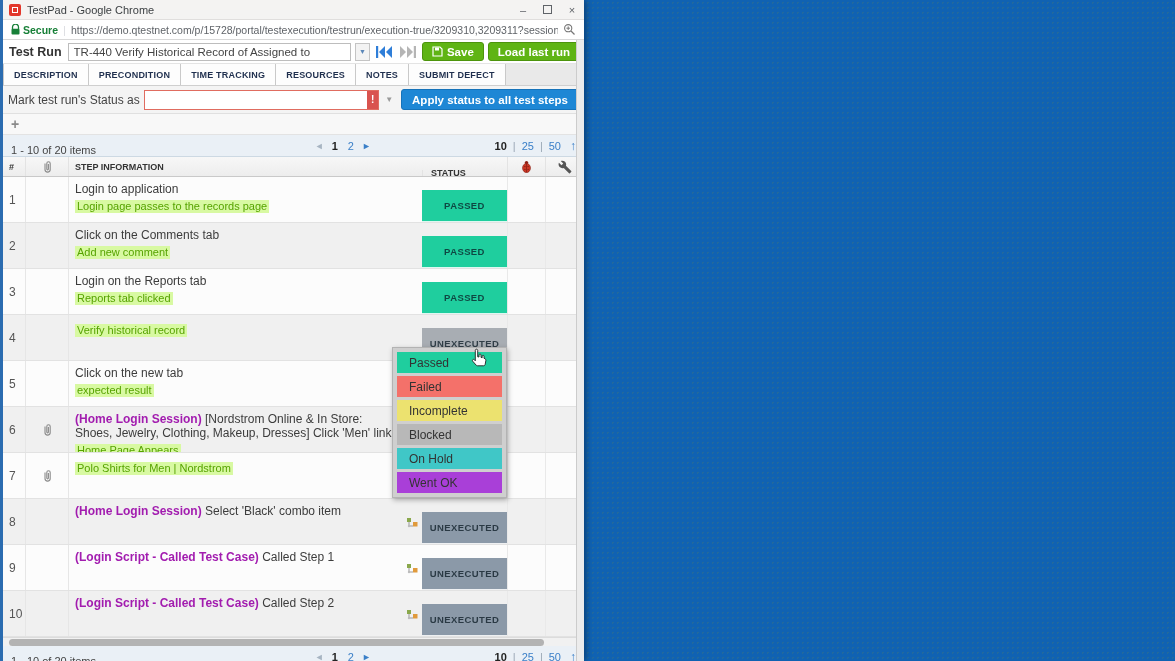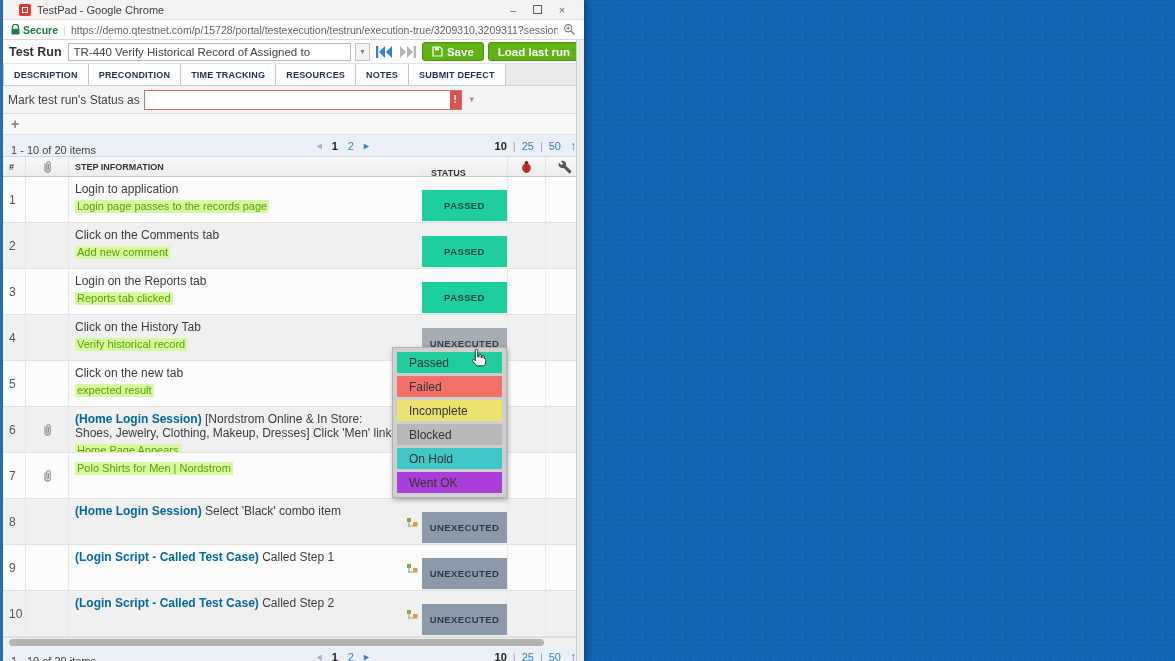--- a/index.html
+++ b/index.html
@@ -8,21 +8,21 @@
   .desktop-texture { position:absolute; inset:0;
     background-image:radial-gradient(rgba(90,130,90,.25) 1px, transparent 1px);
     background-size:5px 5px; }
 
   
   .window { position:absolute; left:0; top:0; width:584px; height:661px;
     background:#fff; border-left:3px solid #2b6cb0; overflow:hidden;
     box-shadow:2px 0 6px rgba(0,0,0,.35); }
 
   .titlebar { height:20px; background:#f4f3f2; display:flex; align-items:center;
-    border-bottom:1px solid #e0dedd; padding:0 16px; }
+    border-bottom:1px solid #e0dedd; padding:0 6px; }
   .favicon { width:12px; height:12px; background:#e2372b; border-radius:2px;
     display:inline-flex; align-items:center; justify-content:center; margin-right:6px; flex:0 0 auto;}
   .favicon i { display:block; width:6px; height:6px; border:1.5px solid #fff; }
   .win-title { font-size:11px; color:#3c4043; flex:1; white-space:nowrap; overflow:hidden; }
   .win-controls { display:flex; gap:14px; align-items:center; color:#5f6368; font-size:11px; }
   .wc { width:12px; text-align:center; cursor:default; line-height:12px;}
   .wc-max { width:9px; height:9px; border:1px solid #5f6368; }
 
   .urlbar { height:20px; background:#fff; border-bottom:1px solid #d8d8d8;
     display:flex; align-items:center; padding:0 8px; gap:5px; }
@@ -87,21 +87,21 @@
   .c-wrench { flex:1; justify-content:center; border-left:1px solid #e3e3e3;}
 
   .tbody { position:relative; }
   .trow { height:46px; display:flex; border-bottom:1px solid #e2e2e2; background:#fcfcfc; }
   .trow.alt { background:#f0f0f0; }
   .trow .cell { overflow:hidden; }
   .cell.c-num { display:flex; align-items:center; font-size:12px; color:#555; }
   .cell.c-clip { display:flex; align-items:center; justify-content:center; border-left:1px solid #e6e6e6;}
   .cell.c-step { border-left:1px solid #e6e6e6; padding:5px 20px 0 6px; position:relative; }
   .step-main { font-size:12px; color:#3c3c3c; line-height:14px; }
-  .step-bold { font-weight:bold; color:#0369a1; }
+  .step-bold { font-weight:bold; color:#a21caf; }
   .step-exp { display:inline-block; margin-top:2px; font-size:11px; color:#56a300;
     background:#d8f9a2; padding:0 2px; line-height:13px; }
   .call-ic { position:absolute; right:3px; top:50%; margin-top:-7px; }
   .cell.c-status { border-left:none; padding:0; }
   .chip { width:85px; height:100%; display:flex; align-items:center; justify-content:center;
     font-size:9.5px; font-weight:bold; letter-spacing:.4px; color:rgba(10,25,35,.75);
     border-bottom:1px solid rgba(255,255,255,.85); cursor:pointer; }
   .cell.c-bug, .cell.c-wrench { border-left:1px solid #e9e9e9; }
 
   .hscroll { height:9px; background:#f1f1f1; border-top:1px solid #dcdcdc; position:relative; }
@@ -194,20 +194,21 @@
       <div class="tab">SUBMIT DEFECT</div>
     </div>
 
   <div class="statusbar">
     <span class="sb-label">Mark test run's Status as</span>
     <span class="sb-input-wrap">
       <input class="sb-input" value="" style="">
       <span class="sb-alert">!</span>
     </span>
     <span class="sb-caret">▼</span>
+    <button class="apply-btn">Apply status to all test steps</button>
   </div>
 
   <div class="plusrow">
     <span class="plus-ic">+</span>
   </div>
 
   <div class="pagbar">
     <span class="pag-range">1 - 10 of 20 items</span>
     <span class="pag-center">
       <span class="pag-arrow arrow-off">◄</span>
@@ -283,21 +284,21 @@
         <div class="cell c-step"><div class="step-main"><span>Login on the Reports tab</span></div><div></div><span class="step-exp">Reports tab clicked</span></div>
         <div class="cell c-status">
           <div class="chip" style="background: rgb(31, 206, 158);">PASSED</div>
         </div>
         <div class="cell c-bug"></div>
         <div class="cell c-wrench"></div>
       </div>
       <div class="trow alt">
         <div class="cell c-num">4</div>
         <div class="cell c-clip"></div>
-        <div class="cell c-step"><div class="step-main"><span>Click on the History Tab</span></div><div></div><span class="step-exp">Verify historical record</span></div>
+        <div class="cell c-step"><div></div><span class="step-exp">Verify historical record</span></div>
         <div class="cell c-status">
           <div class="chip" style="background: rgb(168, 173, 179);">UNEXECUTED</div>
         </div>
         <div class="cell c-bug"></div>
         <div class="cell c-wrench"></div>
       </div>
       <div class="trow">
         <div class="cell c-num">5</div>
         <div class="cell c-clip"></div>
         <div class="cell c-step"><div class="step-main"><span>Click on the new tab</span></div><div></div><span class="step-exp">expected result</span></div>

